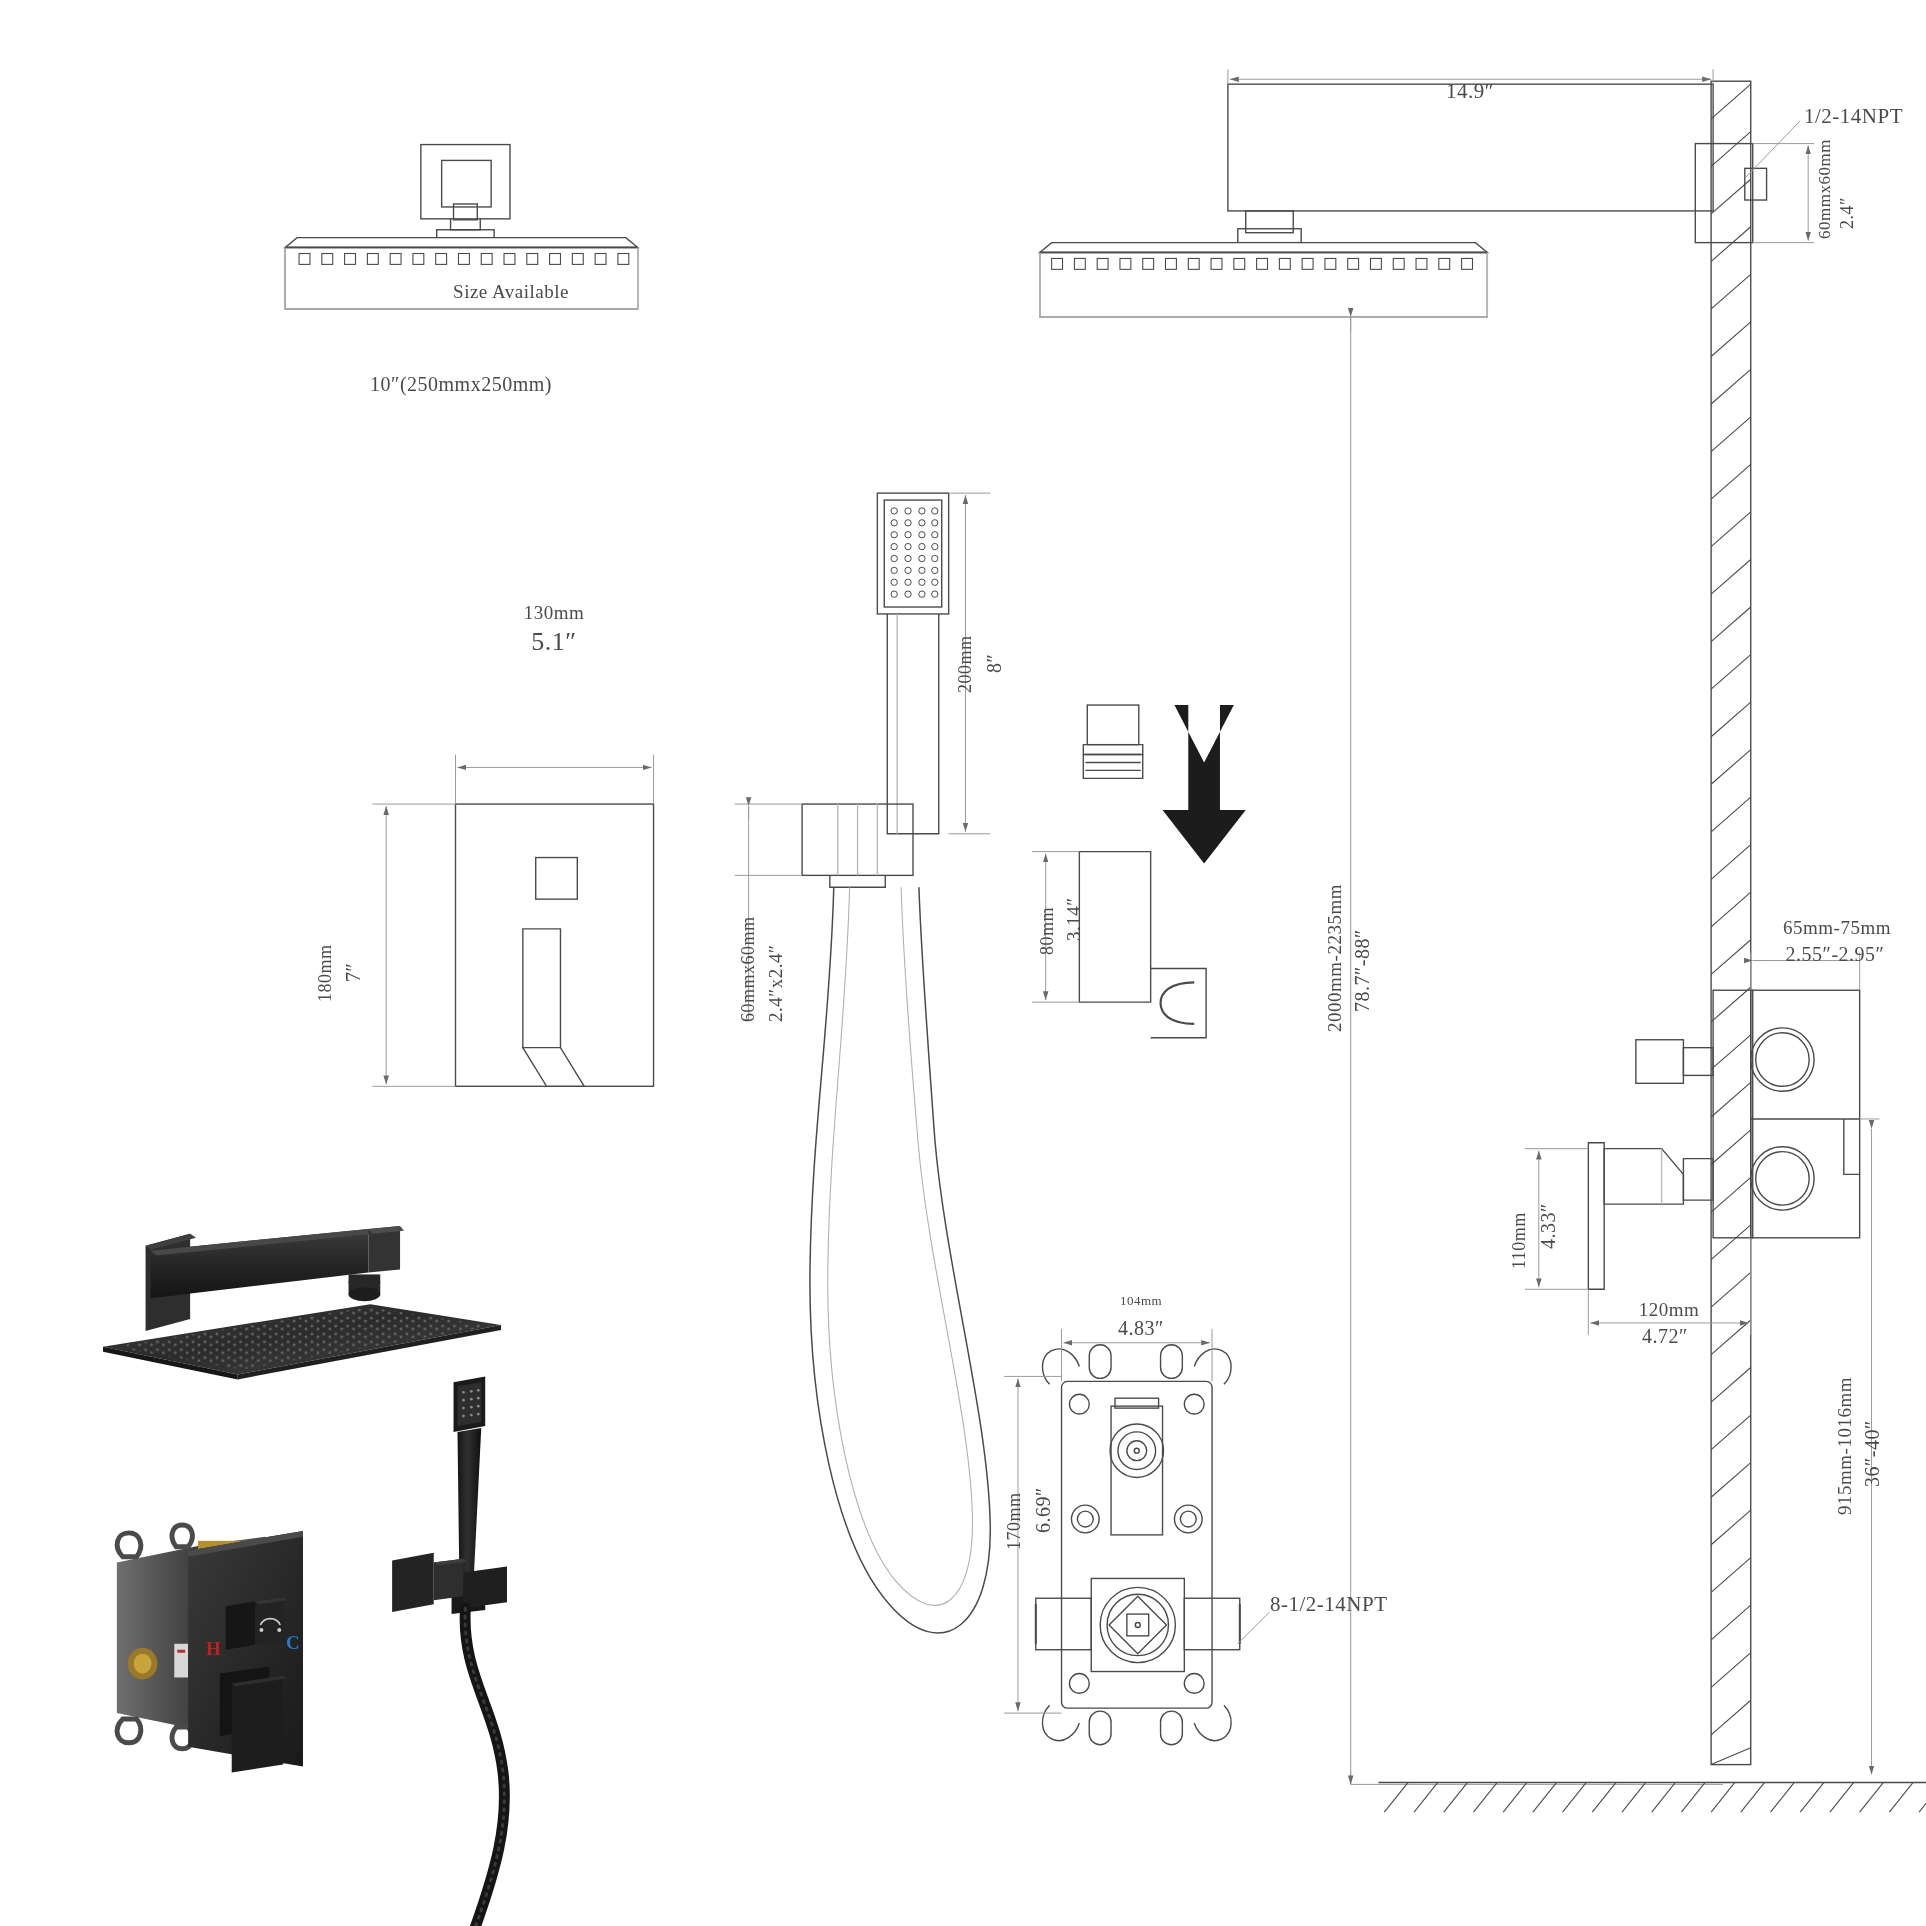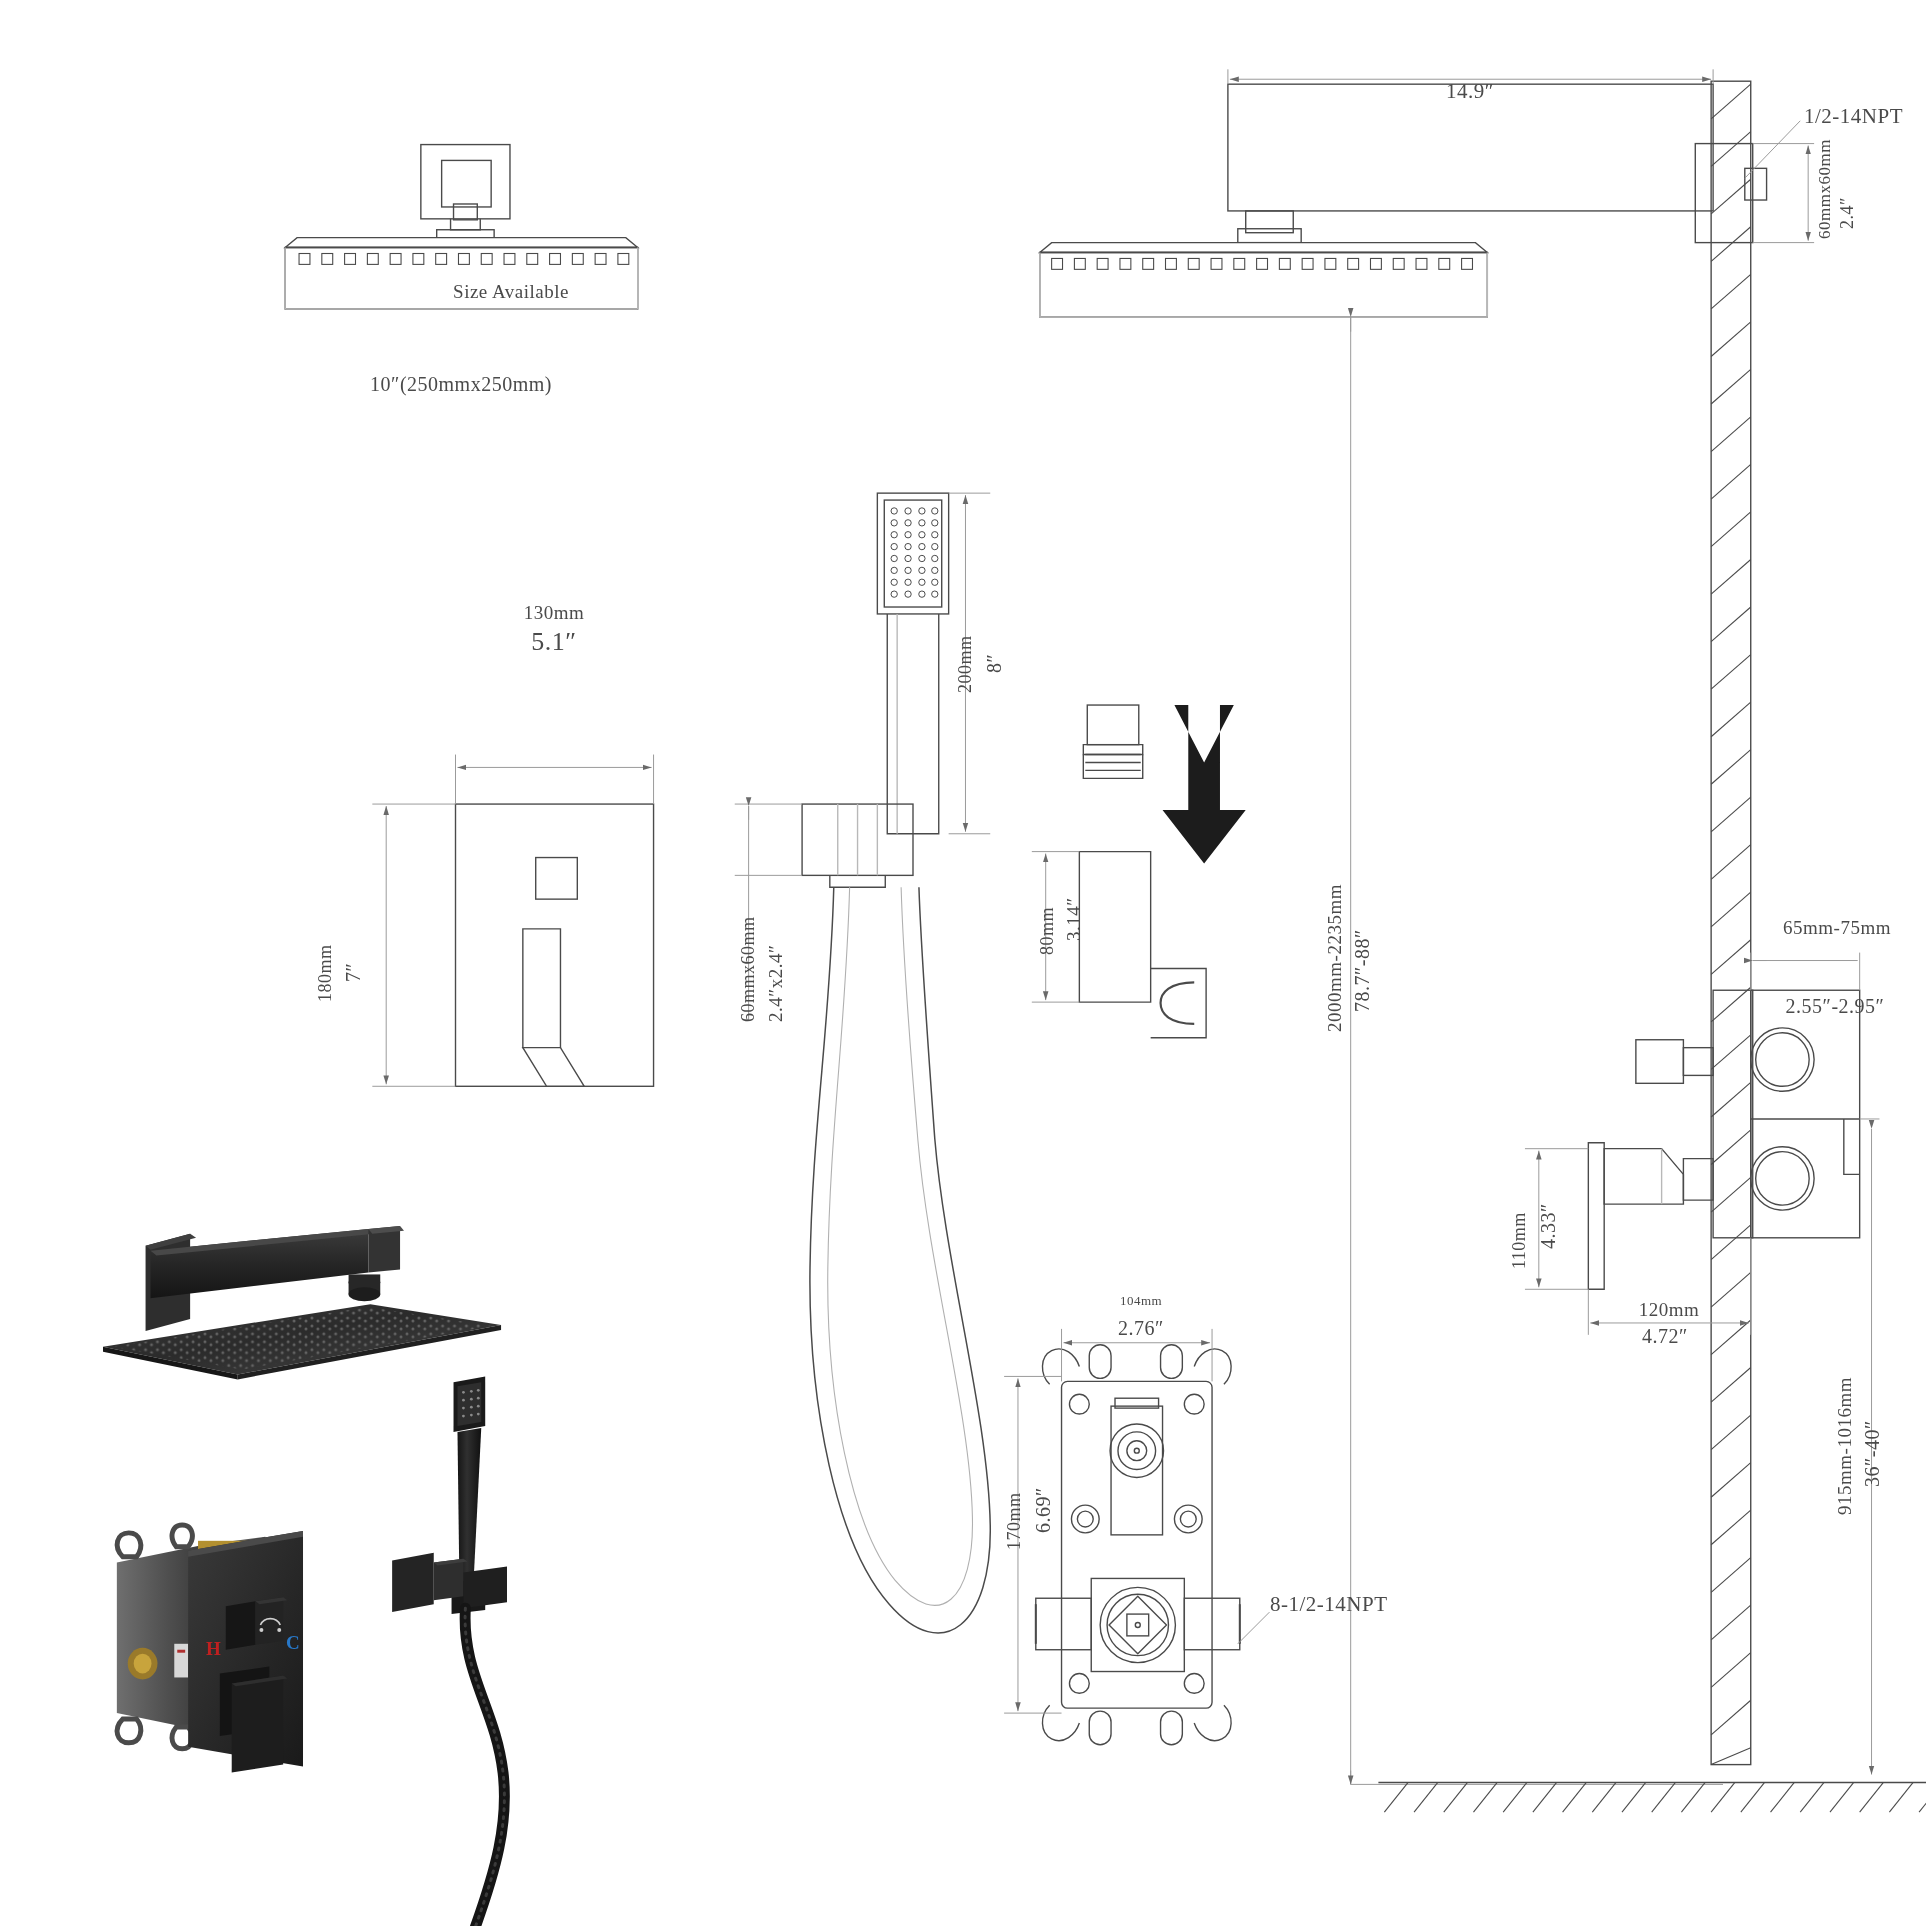--- a/index.html
+++ b/index.html
@@ -589,28 +589,28 @@
 
 <div class="dimtext vert" style="left:1037px;top:955px;font-size:18px;transform:rotate(-90deg);">80mm</div>
 <div class="dimtext vert" style="left:1063px;top:941px;font-size:19px;transform:rotate(-90deg);">3.14″</div>
 
 <div class="dimtext vert" style="left:1324px;top:1032px;font-size:19px;transform:rotate(-90deg);">2000mm-2235mm</div>
 <div class="dimtext vert" style="left:1351px;top:1012px;font-size:20px;transform:rotate(-90deg);">78.7″-88″</div>
 <div class="dimtext vert" style="left:1834px;top:1515px;font-size:19px;transform:rotate(-90deg);">915mm-1016mm</div>
 <div class="dimtext vert" style="left:1861px;top:1487px;font-size:20px;transform:rotate(-90deg);">36″-40″</div>
 
 <div class="dimtext" style="left:1837px;top:917px;font-size:19px;transform:translateX(-50%);">65mm-75mm</div>
-<div class="dimtext" style="left:1835px;top:995px;font-size:20px;transform:translateX(-50%);">2.55″-2.95″</div>
+<div class="dimtext" style="left:1835px;top:943px;font-size:20px;transform:translateX(-50%);">2.55″-2.95″</div>
 <div class="dimtext vert" style="left:1509px;top:1269px;font-size:18px;transform:rotate(-90deg);">110mm</div>
 <div class="dimtext vert" style="left:1537px;top:1249px;font-size:20px;transform:rotate(-90deg);">4.33″</div>
 <div class="dimtext" style="left:1669px;top:1299px;font-size:19px;transform:translateX(-50%);">120mm</div>
 <div class="dimtext" style="left:1665px;top:1325px;font-size:20px;transform:translateX(-50%);">4.72″</div>
 
 <div class="dimtext" style="left:1141px;top:1293px;font-size:13px;transform:translateX(-50%);">104mm</div>
-<div class="dimtext" style="left:1141px;top:1317px;font-size:20px;transform:translateX(-50%);">2.76″</div>
+<div class="dimtext" style="left:1141px;top:1317px;font-size:20px;transform:translateX(-50%);">4.83″</div>
 <div class="dimtext vert" style="left:1004px;top:1550px;font-size:18px;transform:rotate(-90deg);">170mm</div>
 <div class="dimtext vert" style="left:1032px;top:1533px;font-size:20px;transform:rotate(-90deg);">6.69″</div>
 <div class="dimtext" style="left:1270px;top:1592px;font-size:21px;">8-1/2-14NPT</div>
 
 <div class="dimtext" style="left:206px;top:1638px;font-size:19px;color:#c02020;font-weight:bold;">H</div>
 <div class="dimtext" style="left:286px;top:1632px;font-size:19px;color:#2878c8;font-weight:bold;">C</div>
 
 </div>
 
 

